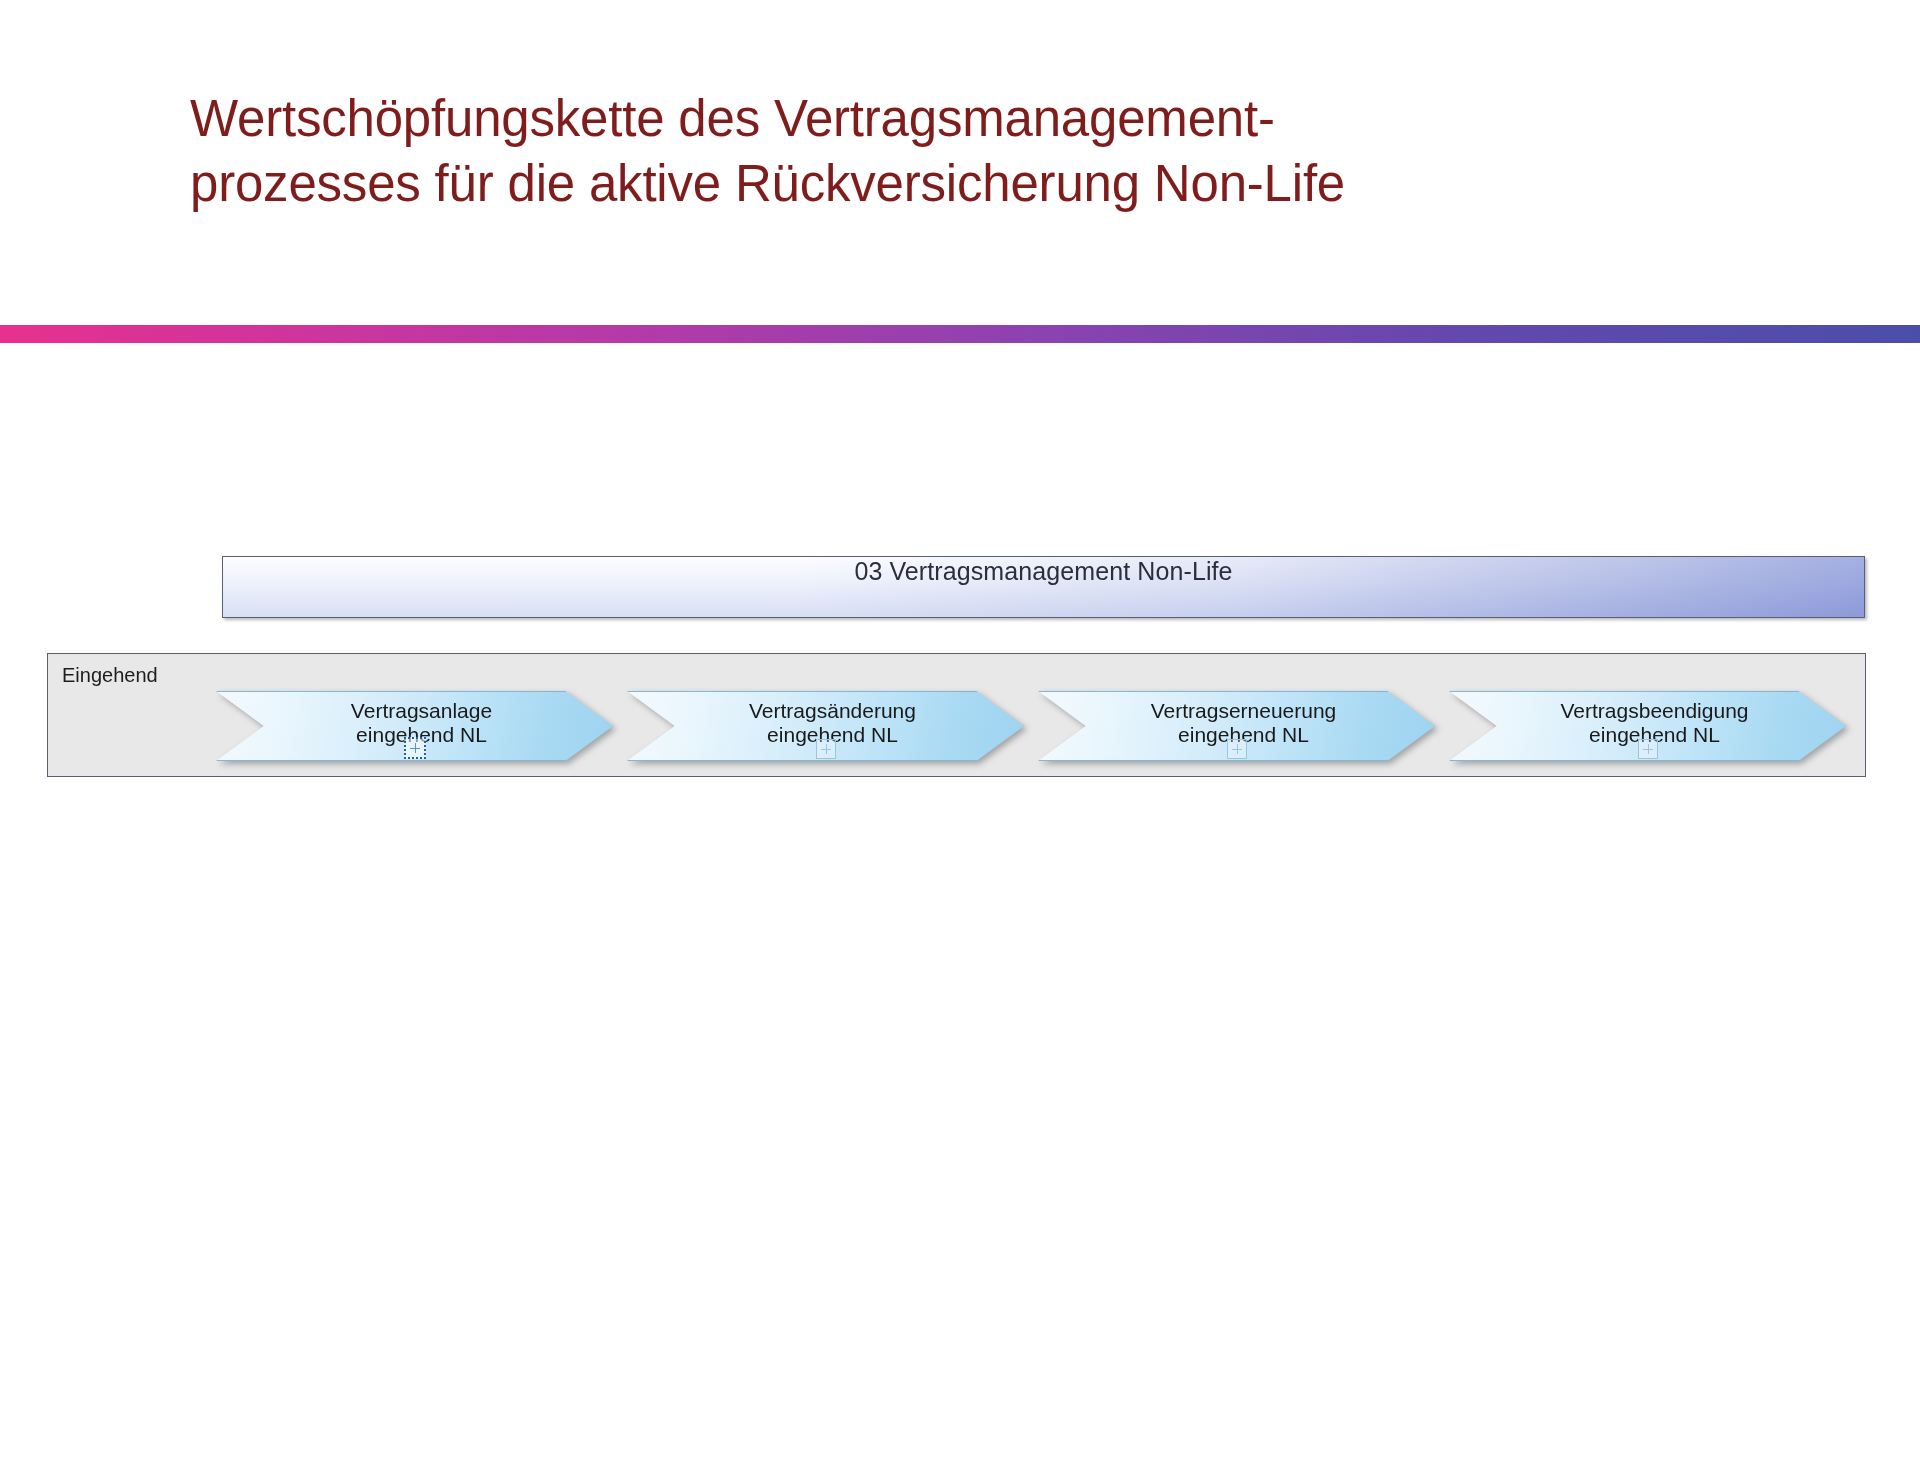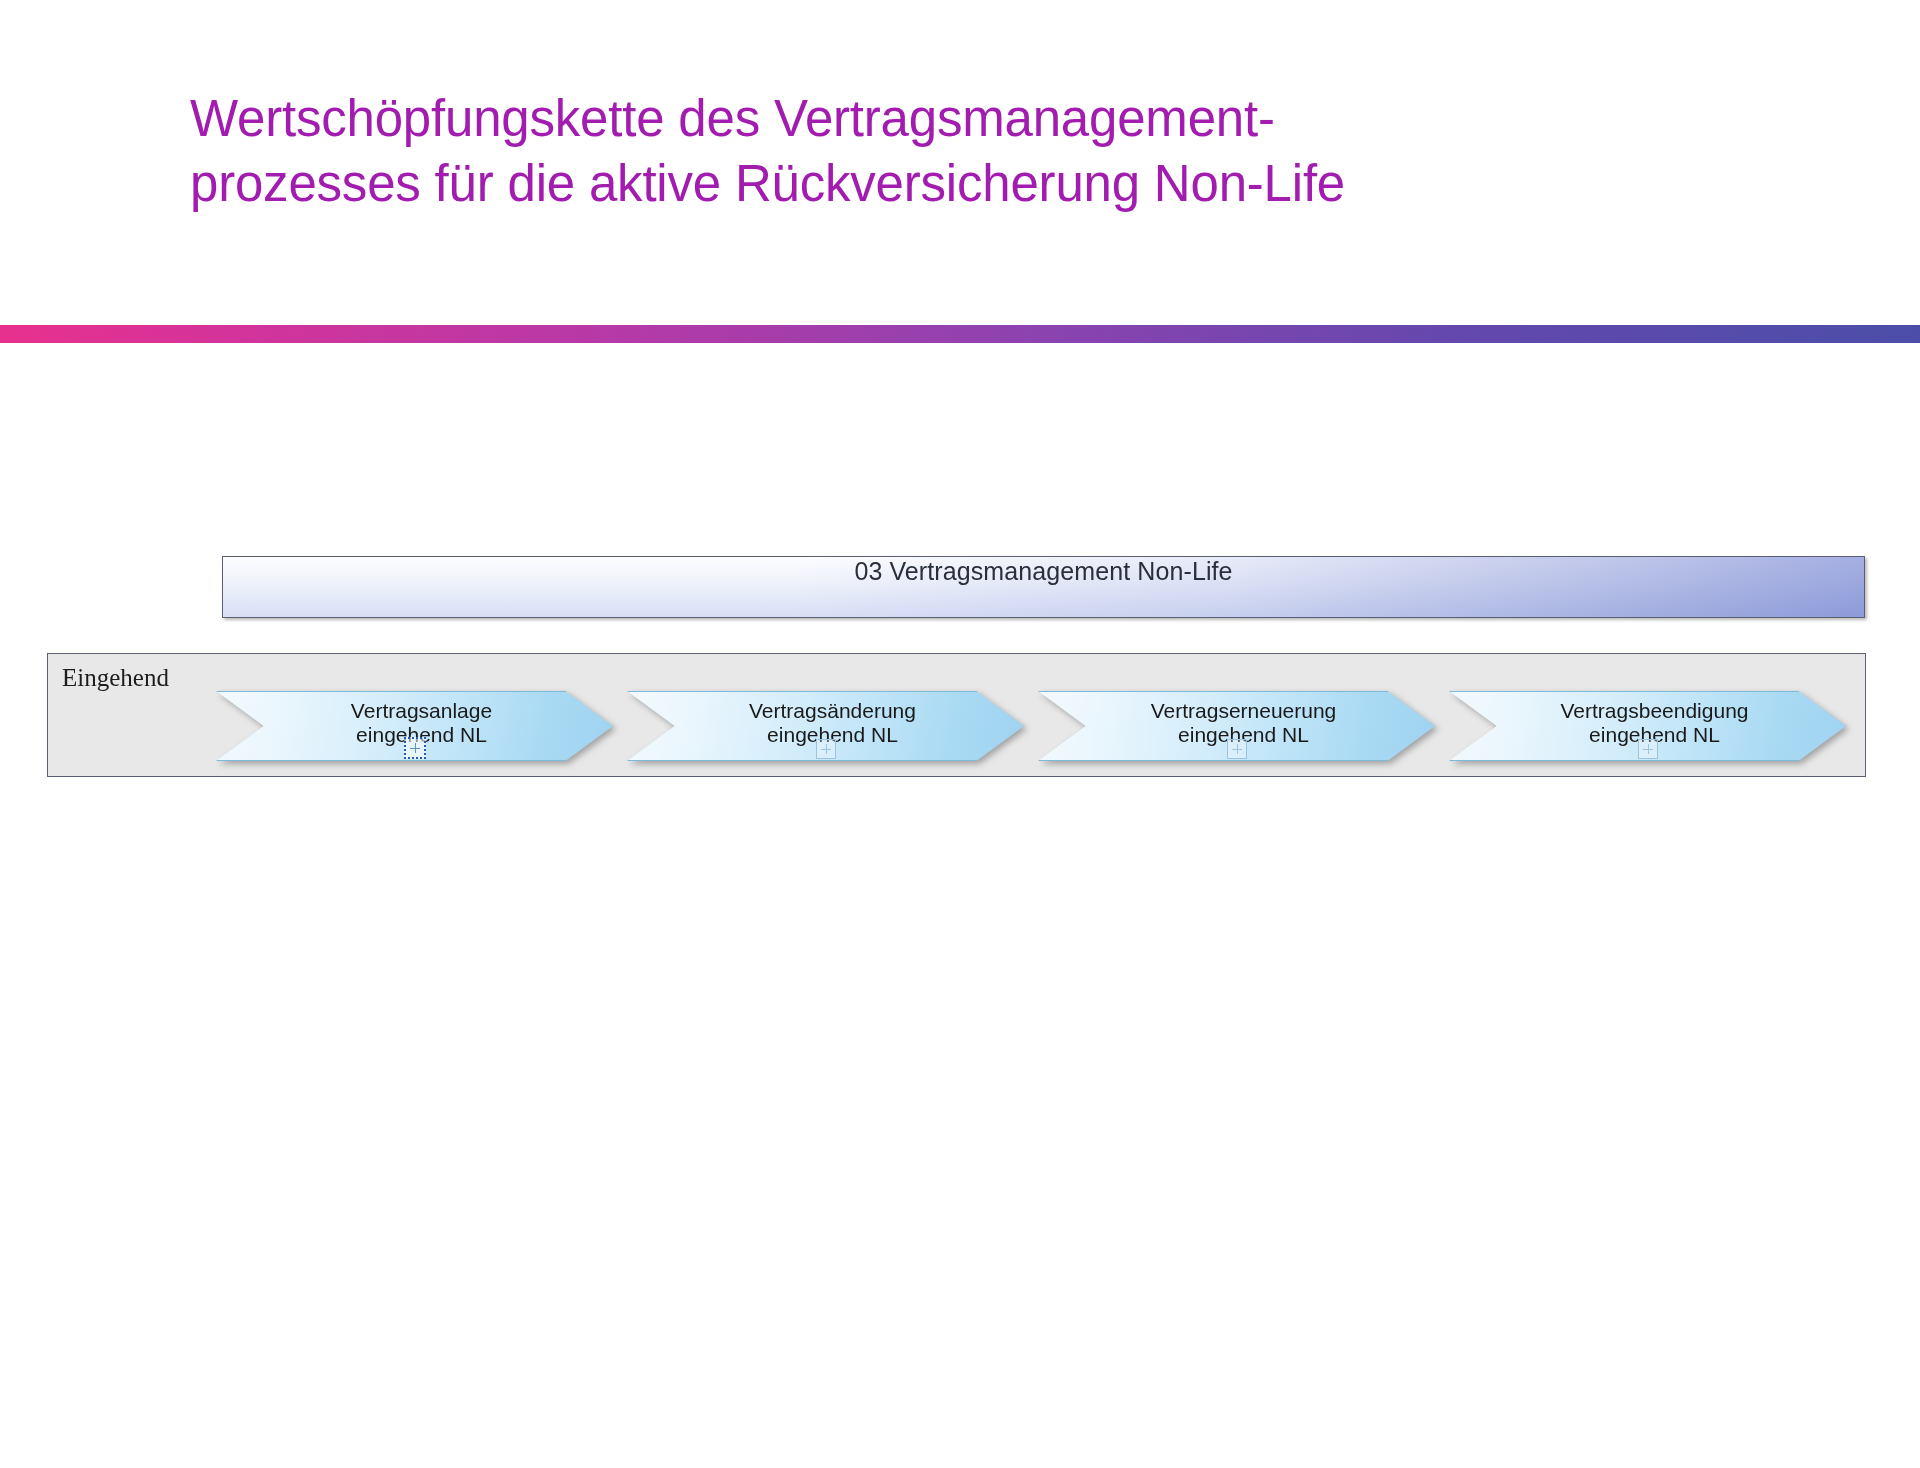--- a/index.html
+++ b/index.html
@@ -17,21 +17,21 @@
 
   
   .slide-title {
     position: absolute;
     left: 190px;
     top: 86px;
     width: 1400px;
     font-size: 51px;
     line-height: 1.28;
     font-weight: 400;
-    color: #a21caf;
+    color: #7f1d1d;
     letter-spacing: -0.2px;
     white-space: pre-line;
   }
 
   
   .accent-rule {
     position: absolute;
     left: 0;
     top: 325px;
     width: 1920px;
@@ -76,23 +76,22 @@
     width: 1819px;
     height: 124px;
     box-sizing: border-box;
     border: 1px solid #5a5f72;
     background: #e8e8e8;
   }
   .lane-label {
     position: absolute;
     left: 14px;
     top: 10px;
-    font-size: 25px;
+    font-size: 20px;
     color: #1d1d1d;
-    font-family: Liberation Serif, serif;
   }
 
   
   .chevron-row {
     position: absolute;
     left: 168px;
     top: 37px;
     width: 1630px;
     height: 70px;
     display: flex;

